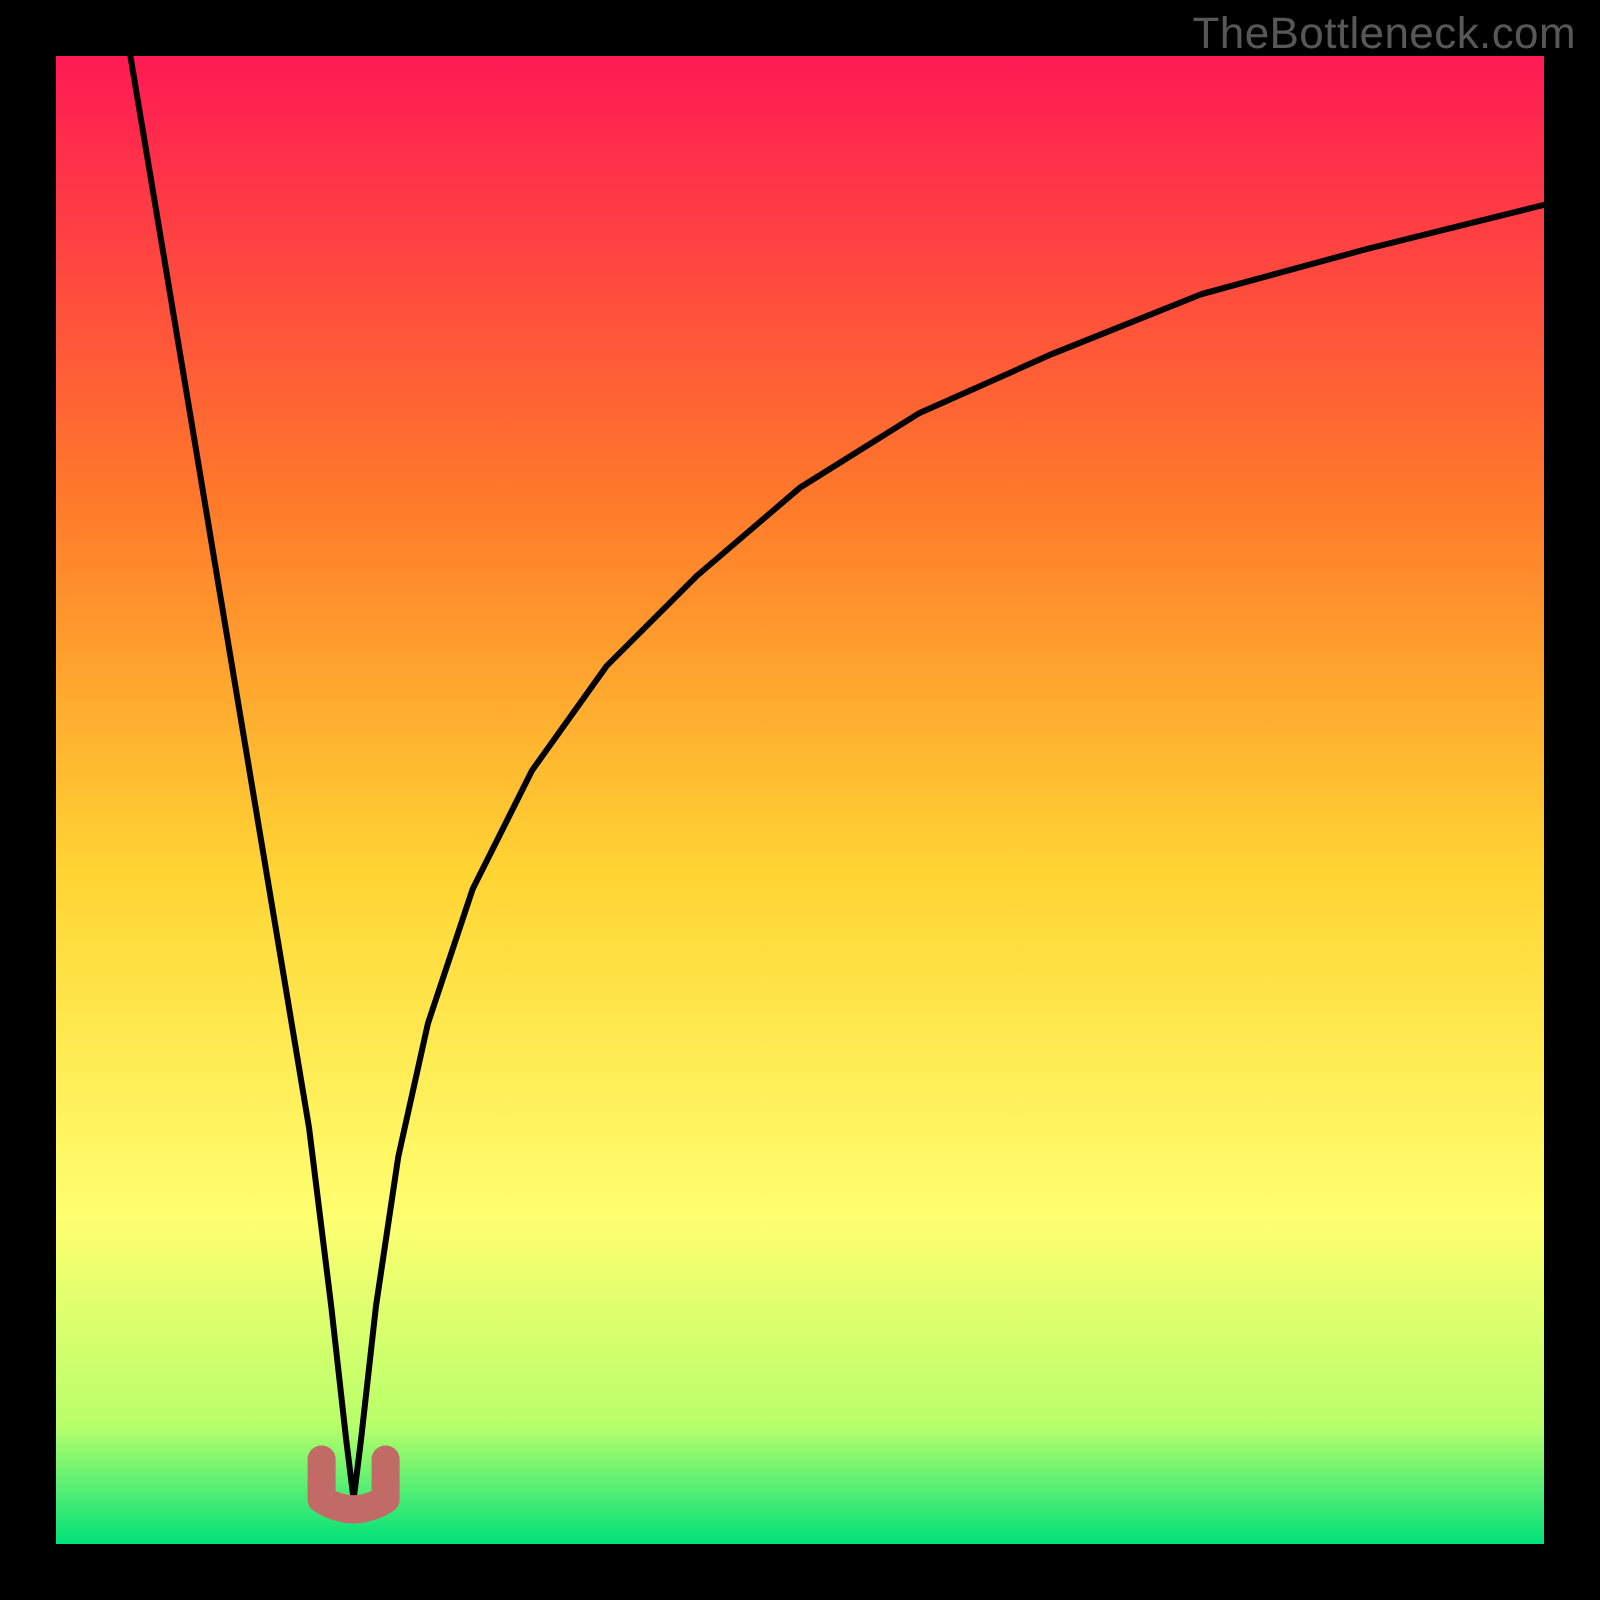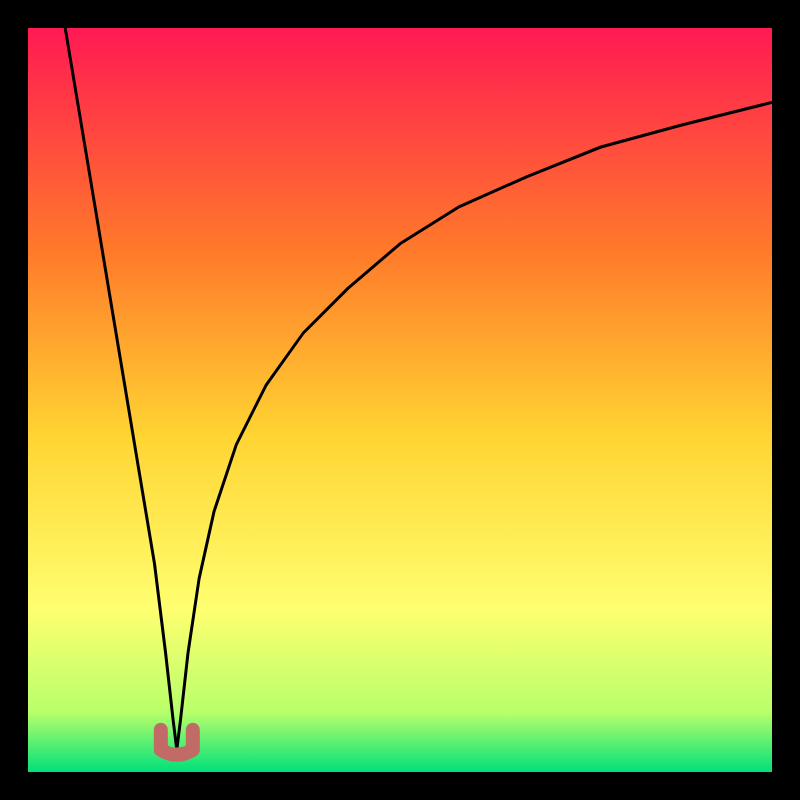--- a/index.html
+++ b/index.html
@@ -48,13 +48,14 @@
 
     <rect x="0" y="0" width="800" height="800" fill="#000"></rect>
 
     <rect id="plot-rect" x="28" y="28" width="744" height="744" fill="url(#bg-grad)"></rect>
 
     <path id="curve-path" d="M65.2 28.0 L80.1 117.3 L95.0 206.6 L109.8 295.8 L124.7 385.1 L139.6 474.4 L154.5 563.7 L165.6 653.0 L173.1 719.9 L176.8 749.7 L180.5 719.9 L188.0 653.0 L199.1 578.6 L214.0 511.6 L236.3 444.6 L266.1 385.1 L303.3 333.0 L347.9 288.4 L400.0 243.8 L459.5 206.6 L526.5 176.8 L600.9 147.0 L682.7 124.7 L772.0 102.4" fill="none" stroke="#000000" stroke-width="3" stroke-linecap="round" stroke-linejoin="round"></path>
 
     <path id="marker-path" d="M 160.8 729.7 L 160.8 749.7 Q 176.8 759.7 192.8 749.7 L 192.8 729.7" fill="none" stroke="#c16a66" stroke-width="14" stroke-linecap="round" stroke-linejoin="round"></path>
   </svg>
 
+  <div class="watermark">TheBottleneck.com</div>
 </div>
 
 </body></html>

